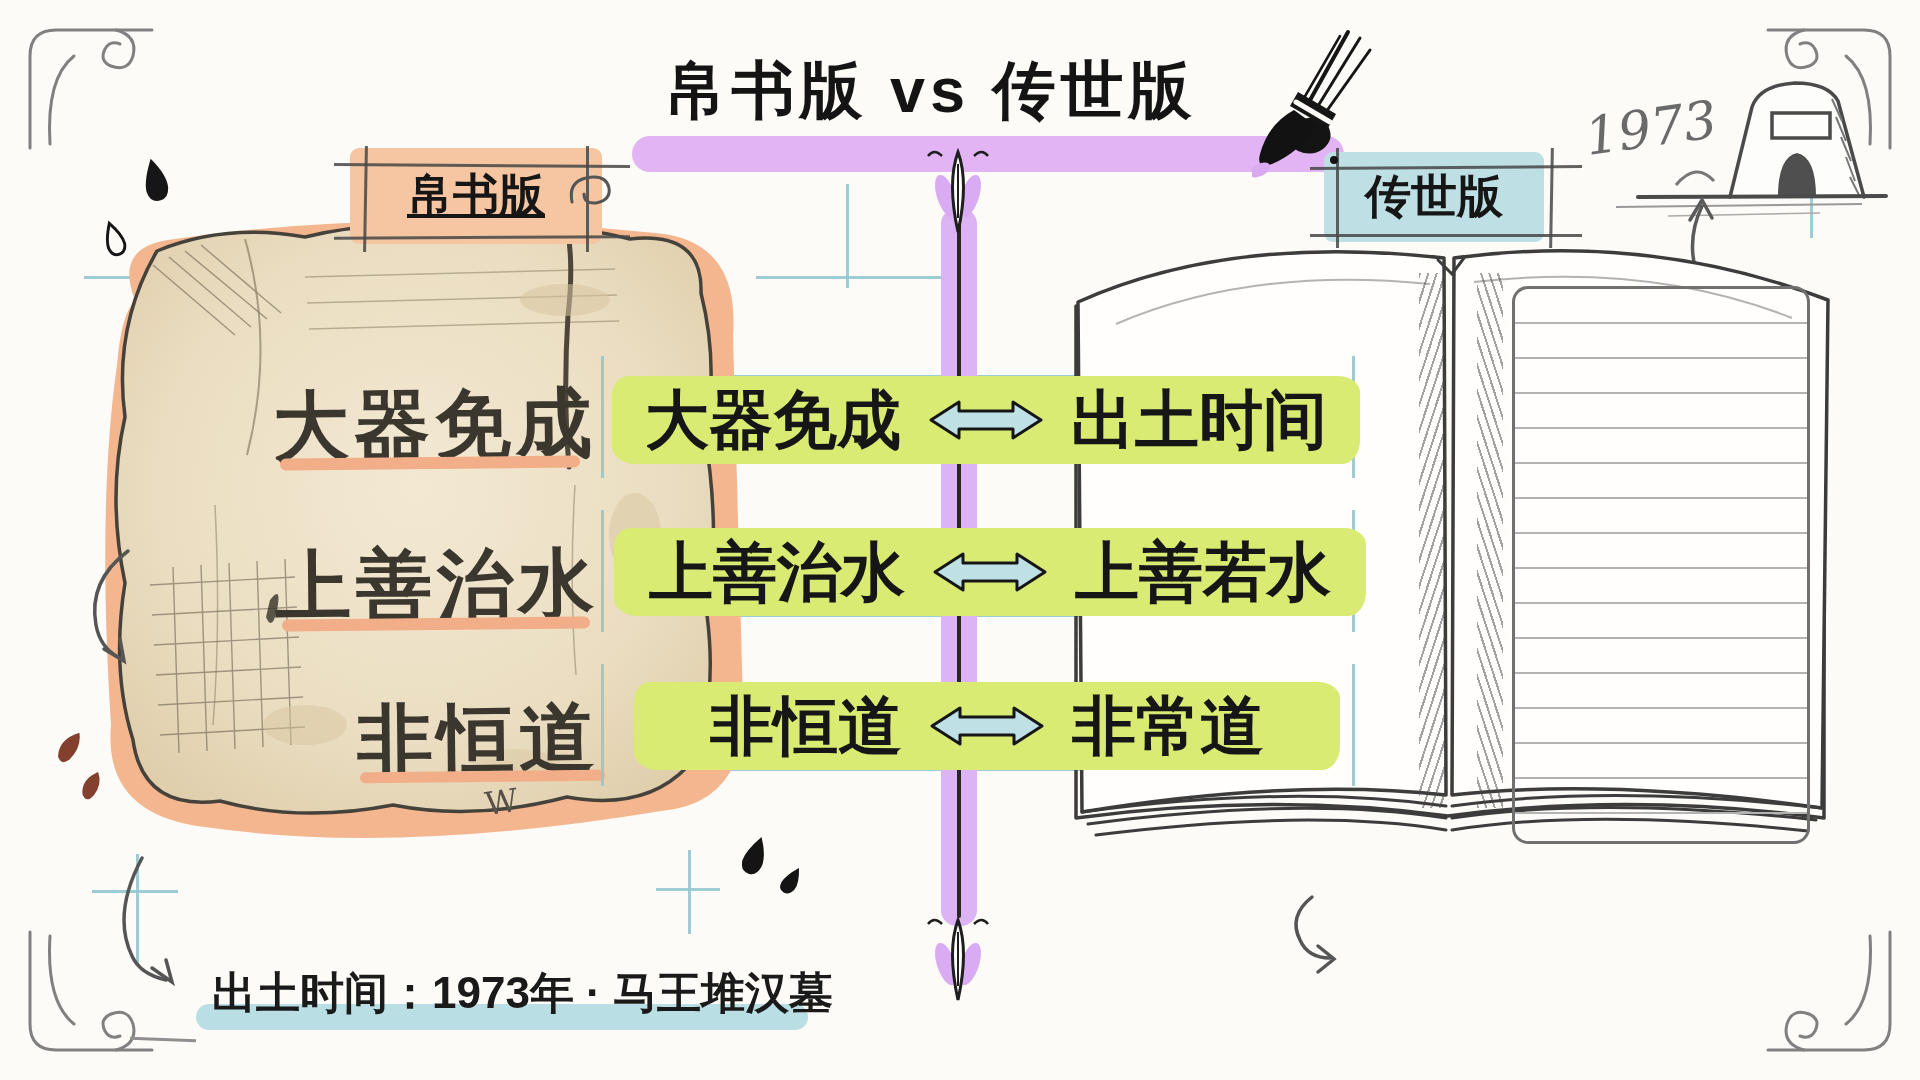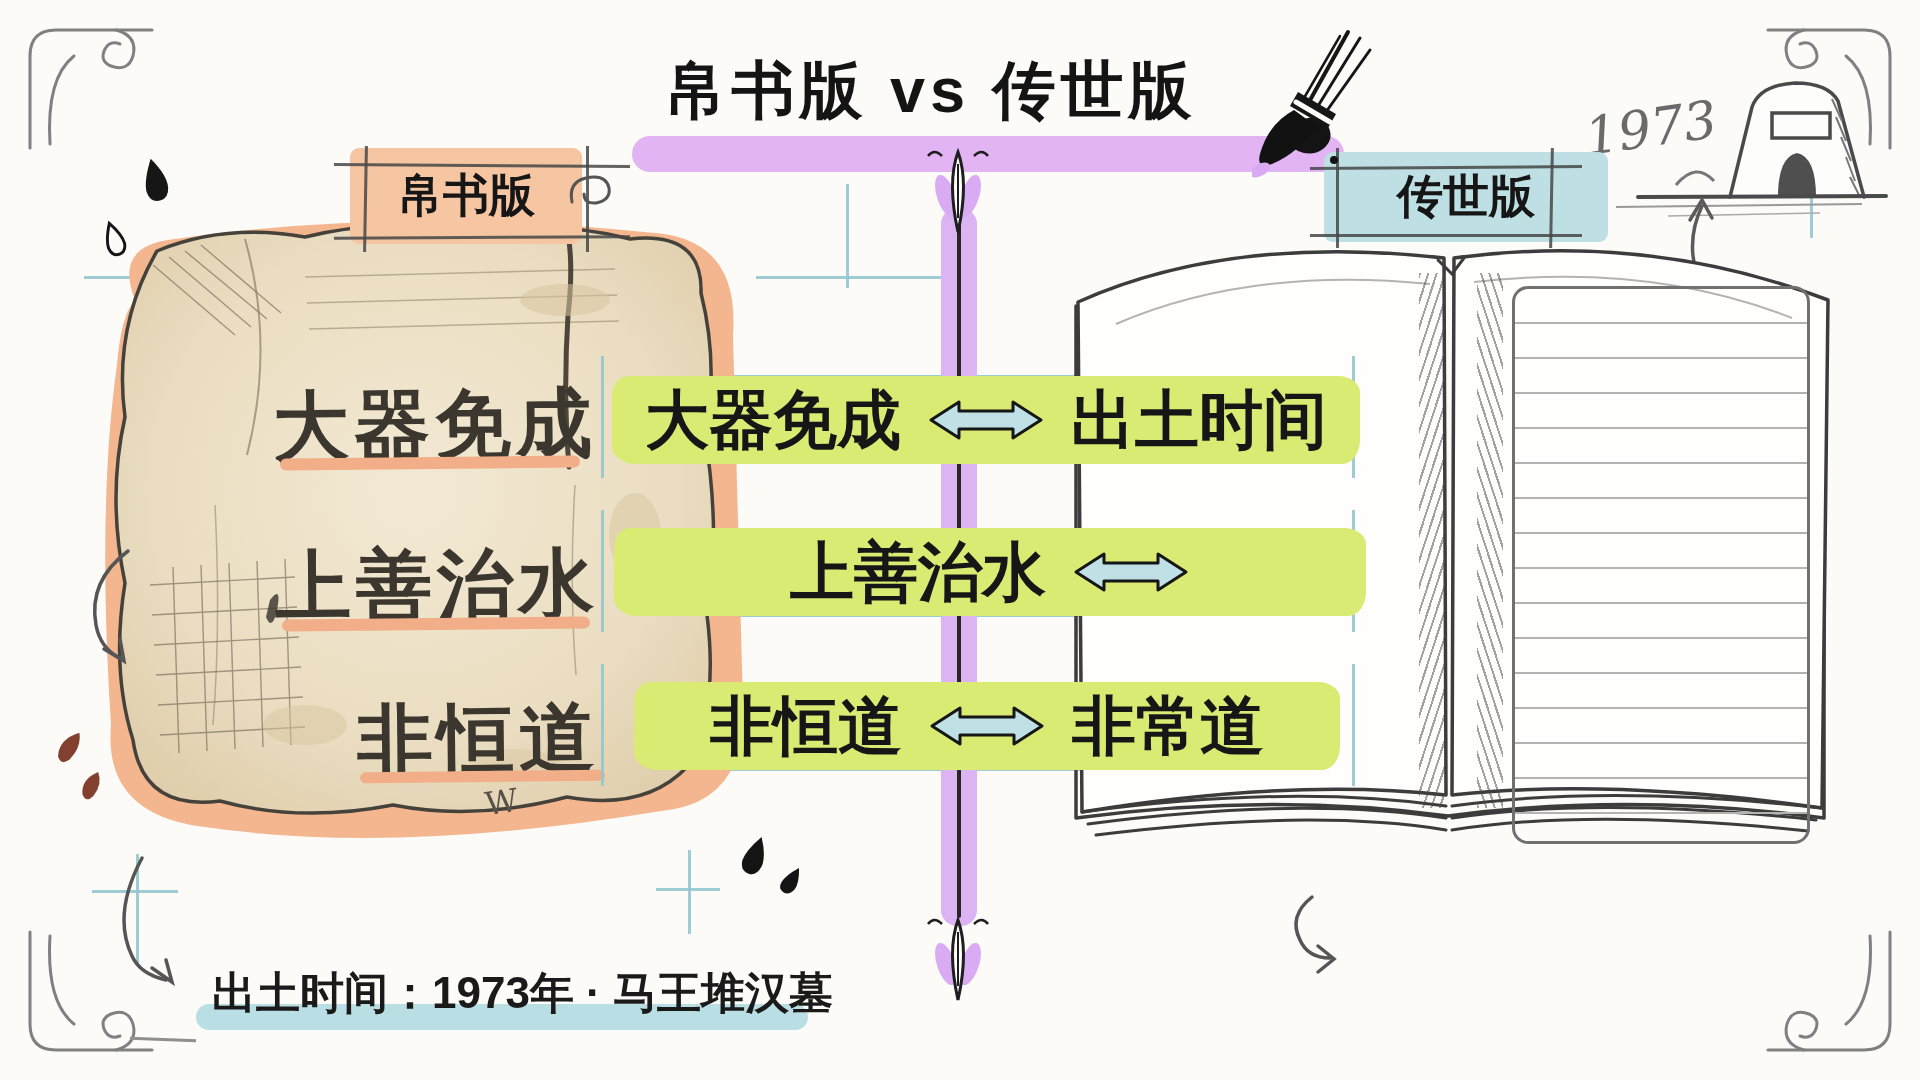--- a/index.html
+++ b/index.html
@@ -105,29 +105,29 @@
     <path d="M36,152 L282,149" stroke="#999" stroke-width="2"></path>
     <path d="M88,161 L240,158" stroke="#aaa" stroke-width="1.5"></path>
   </svg>
   <svg class="abs" style="left:1678px;top:192px;z-index:2" width="70" height="105" viewBox="0 0 70 105">
     <g fill="none" stroke="#5a5a5a" stroke-width="3.5" stroke-linecap="round">
       <path d="M26,100 Q4,56 24,14"></path>
       <path d="M12,28 L24,8 L34,26"></path>
     </g>
   </svg>
 
-  <div class="label-box" style="left:350px;top:148px;width:232px;height:96px;background:#F6C6A2;">
+  <div class="label-box" style="left:350px;top:148px;width:252px;height:96px;background:#F6C6A2;text-decoration:underline;">
     <span>帛书版</span>
   </div>
   <div class="frame" style="left:334px;top:164px;width:296px;height:3px;transform:rotate(.4deg);z-index:3"></div>
   <div class="frame" style="left:334px;top:236px;width:296px;height:3px;transform:rotate(-.3deg);z-index:3"></div>
   <div class="frame" style="left:364px;top:146px;width:3px;height:106px;transform:rotate(1deg);z-index:3"></div>
   <div class="frame" style="left:586px;top:146px;width:3px;height:106px;z-index:3"></div>
 
-  <div class="label-box" style="left:1324px;top:152px;width:284px;height:90px;background:#BEE0E4;">
+  <div class="label-box" style="left:1324px;top:152px;width:220px;height:90px;background:#BEE0E4;">
     <span>传世版</span>
   </div>
   <div class="frame" style="left:1310px;top:166px;width:272px;height:3px;transform:rotate(-.4deg);z-index:3"></div>
   <div class="frame" style="left:1310px;top:234px;width:272px;height:3px;z-index:3"></div>
   <div class="frame" style="left:1336px;top:148px;width:3px;height:100px;z-index:3"></div>
   <div class="frame" style="left:1550px;top:148px;width:3px;height:100px;transform:rotate(1deg);z-index:3"></div>
 
   <div class="abs" style="left:95px;top:205px;width:650px;height:640px;z-index:2">
     <svg width="650" height="640" viewBox="0 0 650 640">
       <defs>
@@ -228,20 +228,21 @@
     <svg width="118" height="46" viewBox="0 0 118 46">
       <path d="M4,23 L32,5 L32,14 L86,14 L86,5 L114,23 L86,41 L86,32 L32,32 L32,41 Z" fill="#BFE1E6" stroke="#161616" stroke-width="3" stroke-linejoin="round"></path>
     </svg>
     <span class="term">出土时间</span>
   </div>
   <div class="green-row" style="left:614px;top:528px;width:752px;height:88px;">
     <span class="term">上善治水</span>
     <svg width="118" height="46" viewBox="0 0 118 46">
       <path d="M4,23 L32,5 L32,14 L86,14 L86,5 L114,23 L86,41 L86,32 L32,32 L32,41 Z" fill="#BFE1E6" stroke="#161616" stroke-width="3" stroke-linejoin="round"></path>
     </svg>
+    <span class="term">上善若水</span>
   </div>
   <div class="green-row" style="left:634px;top:682px;width:706px;height:88px;">
     <span class="term">非恒道</span>
     <svg width="118" height="46" viewBox="0 0 118 46">
       <path d="M4,23 L32,5 L32,14 L86,14 L86,5 L114,23 L86,41 L86,32 L32,32 L32,41 Z" fill="#BFE1E6" stroke="#161616" stroke-width="3" stroke-linejoin="round"></path>
     </svg>
     <span class="term">非常道</span>
   </div>
 
   <svg class="abs" style="left:120px;top:852px;z-index:6" width="100" height="145" viewBox="0 0 100 145">

